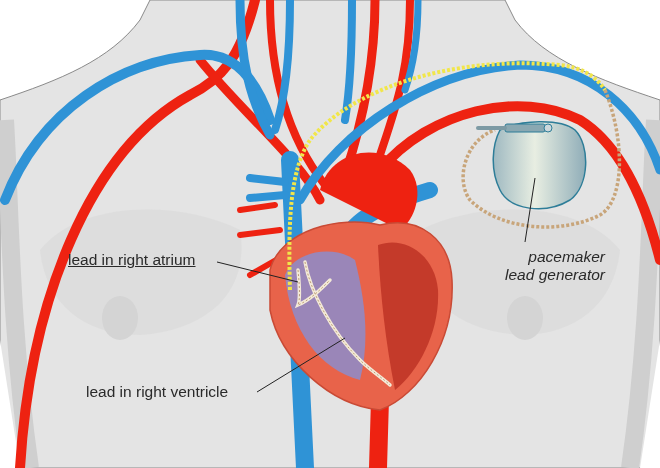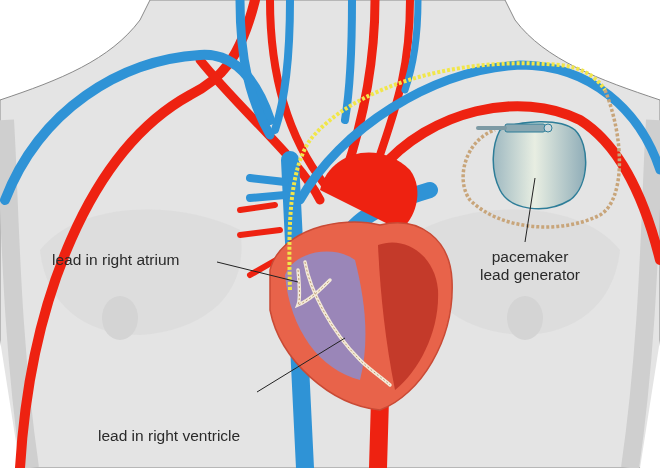--- a/index.html
+++ b/index.html
@@ -6,21 +6,21 @@
   .stage { position: relative; width: 660px; height: 468px; overflow: hidden; background: #ffffff; }
   svg.art { position: absolute; left: 0; top: 0; }
   .label {
     position: absolute;
     font-family: "Liberation Sans", sans-serif;
     font-size: 15.5px;
     color: #2a2a2a;
     line-height: 18px;
     white-space: nowrap;
   }
-  .label.center { text-align: center; }
+  .label.center { text-align: right; font-style: italic; }
 </style>
 </head>
 <body>
 
 <div class="stage">
   <svg class="art" width="660" height="468" viewBox="0 0 660 468">
     <defs>
       <linearGradient id="genGrad" x1="0" y1="0" x2="1" y2="0">
         <stop offset="0" stop-color="#9fb9c1"></stop>
         <stop offset="0.45" stop-color="#e8eee2"></stop>
@@ -91,21 +91,21 @@
       <path d="M478,128 L505,128" stroke="#7d9aa4" stroke-width="4" stroke-linecap="round"></path>
     </g>
 
     <g stroke="#222" stroke-width="1" fill="none">
       <line x1="217" y1="262" x2="298" y2="282"></line>
       <line x1="257" y1="392" x2="345" y2="338"></line>
       <line x1="535" y1="178" x2="525" y2="242"></line>
     </g>
   </svg>
 
-  <div class="label" style="left:52px; top:251px;">lead in right atrium</div>
+  <div class="label" style="left:68px; top:251px;text-decoration:underline;">lead in right atrium</div>
 
   <div class="label center" style="left:455px; top:248px; width:150px;">
     <div>pacemaker</div>
     <div>lead generator</div>
   </div>
 
-  <div class="label" style="left:98px; top:383px;margin-top:44px;">lead in right ventricle</div>
+  <div class="label" style="left:86px; top:383px;">lead in right ventricle</div>
 </div>
 
 </body></html>

